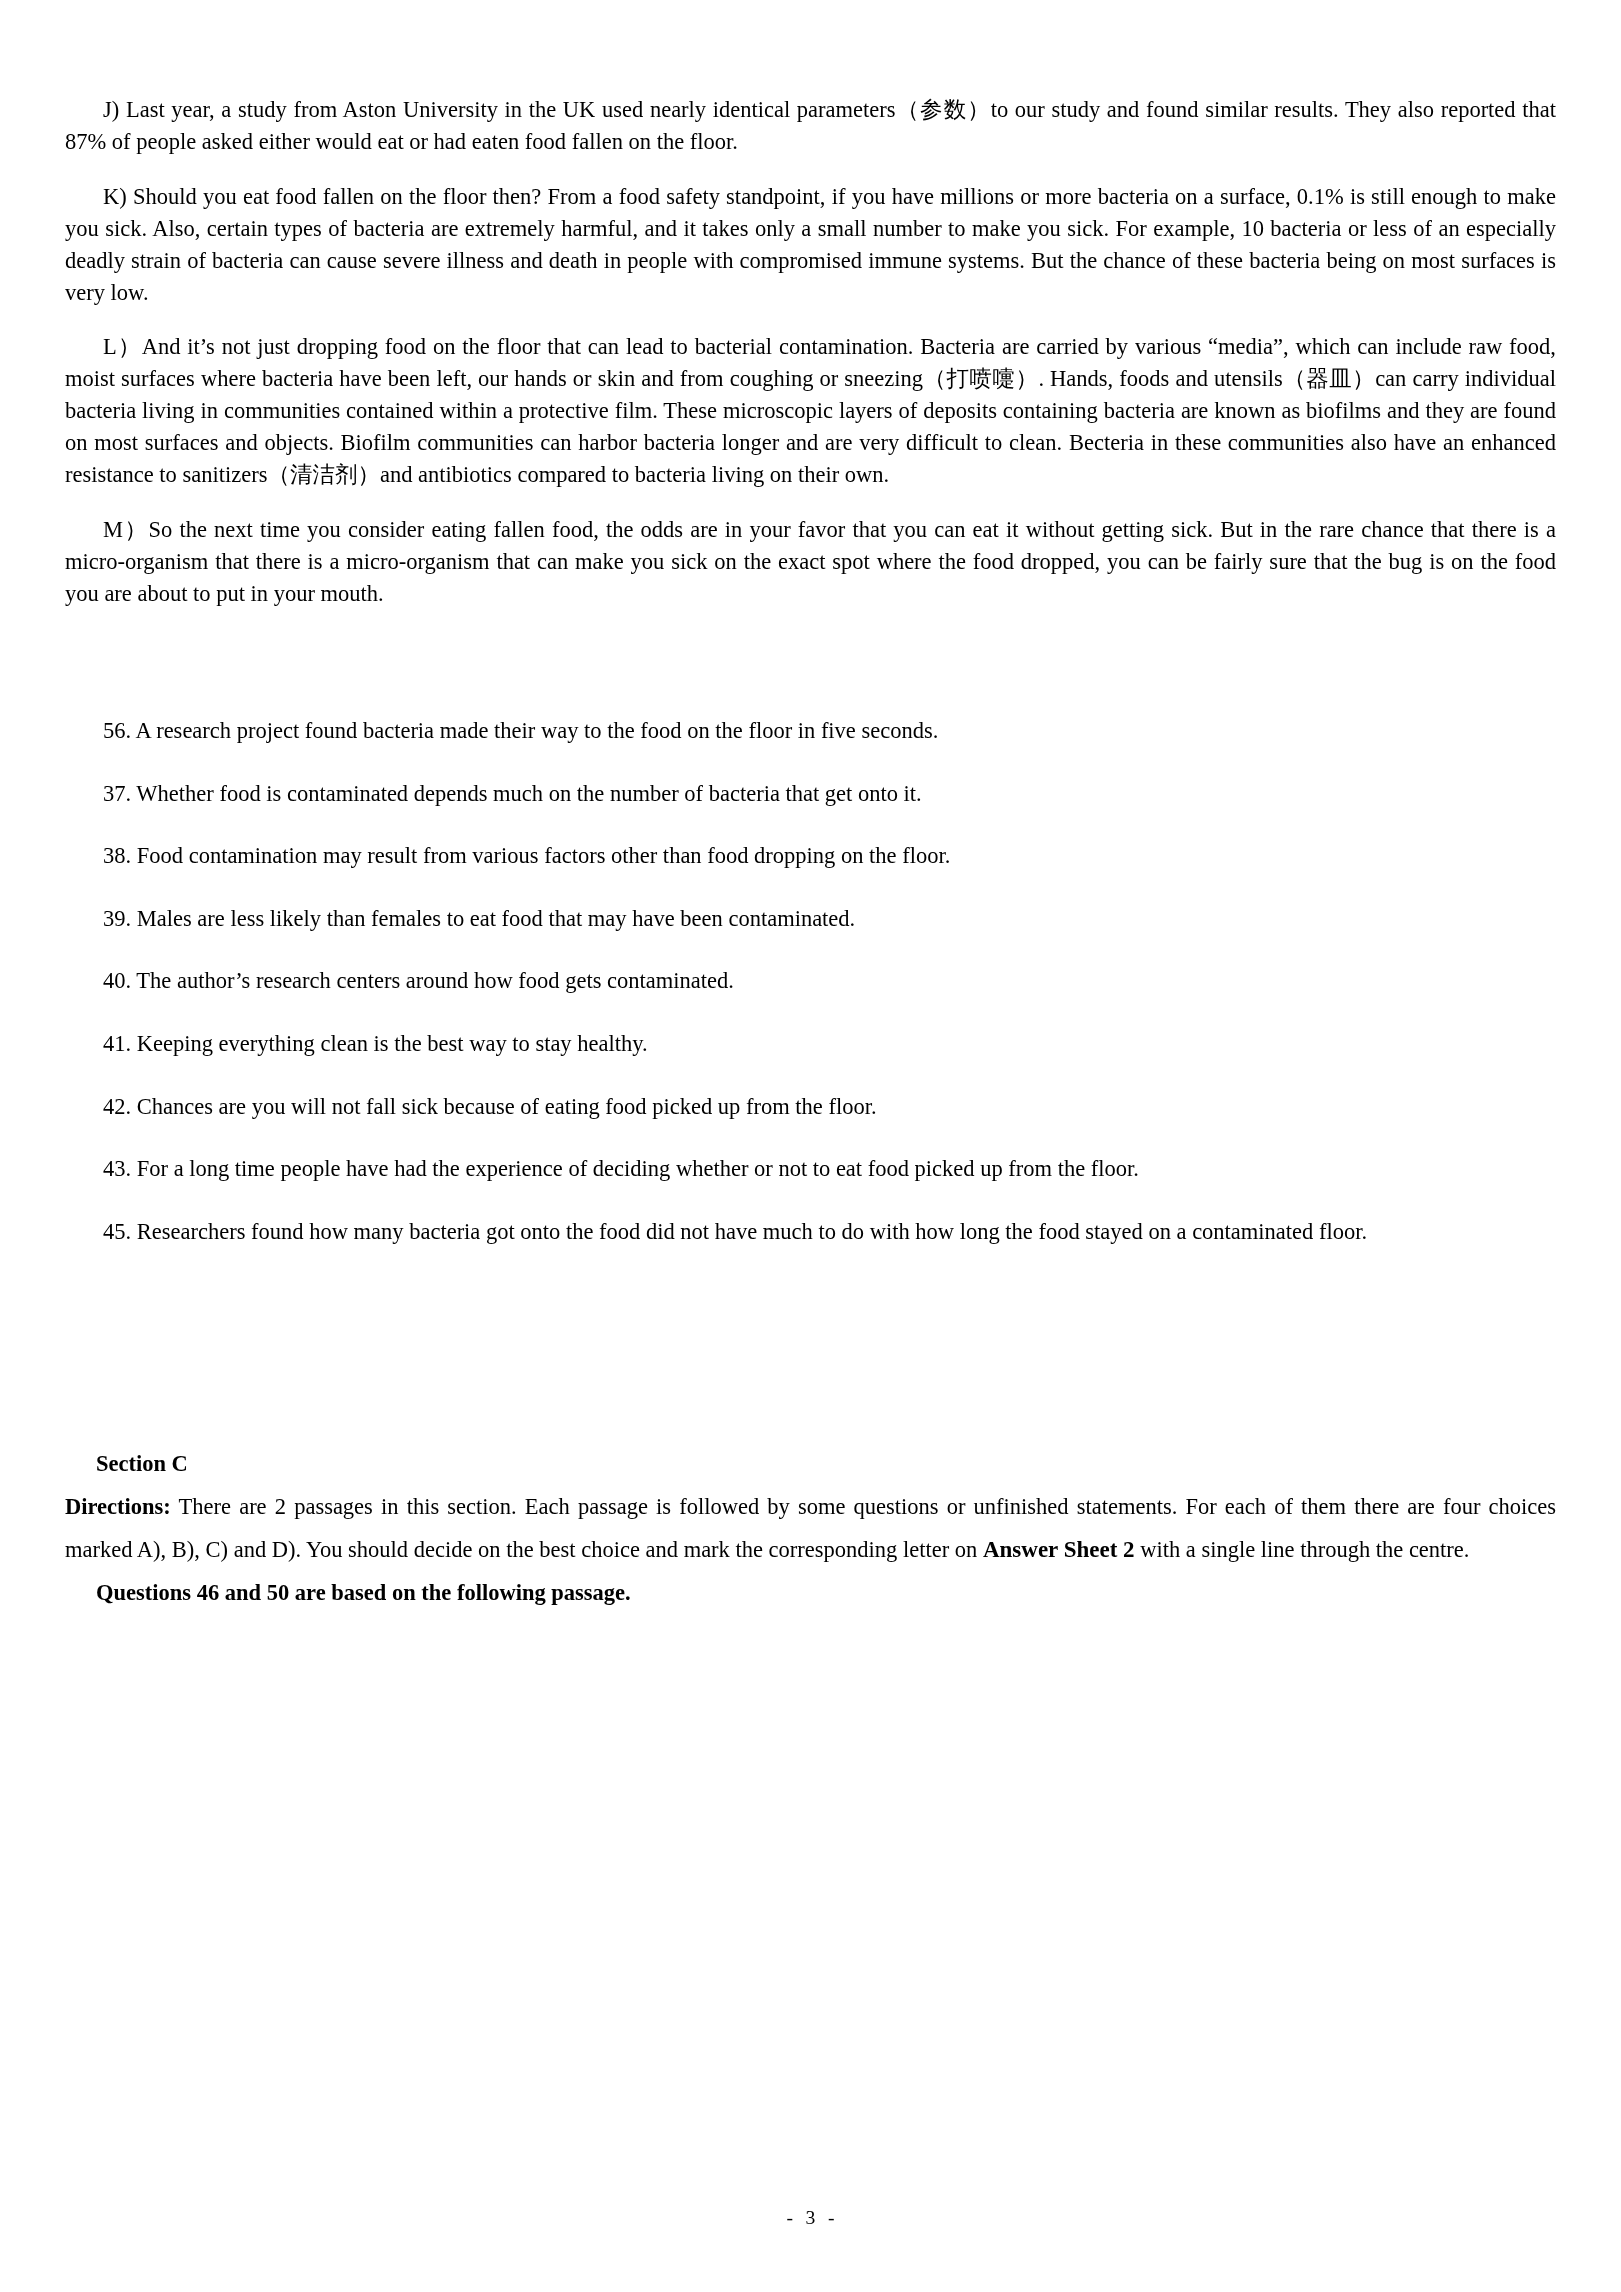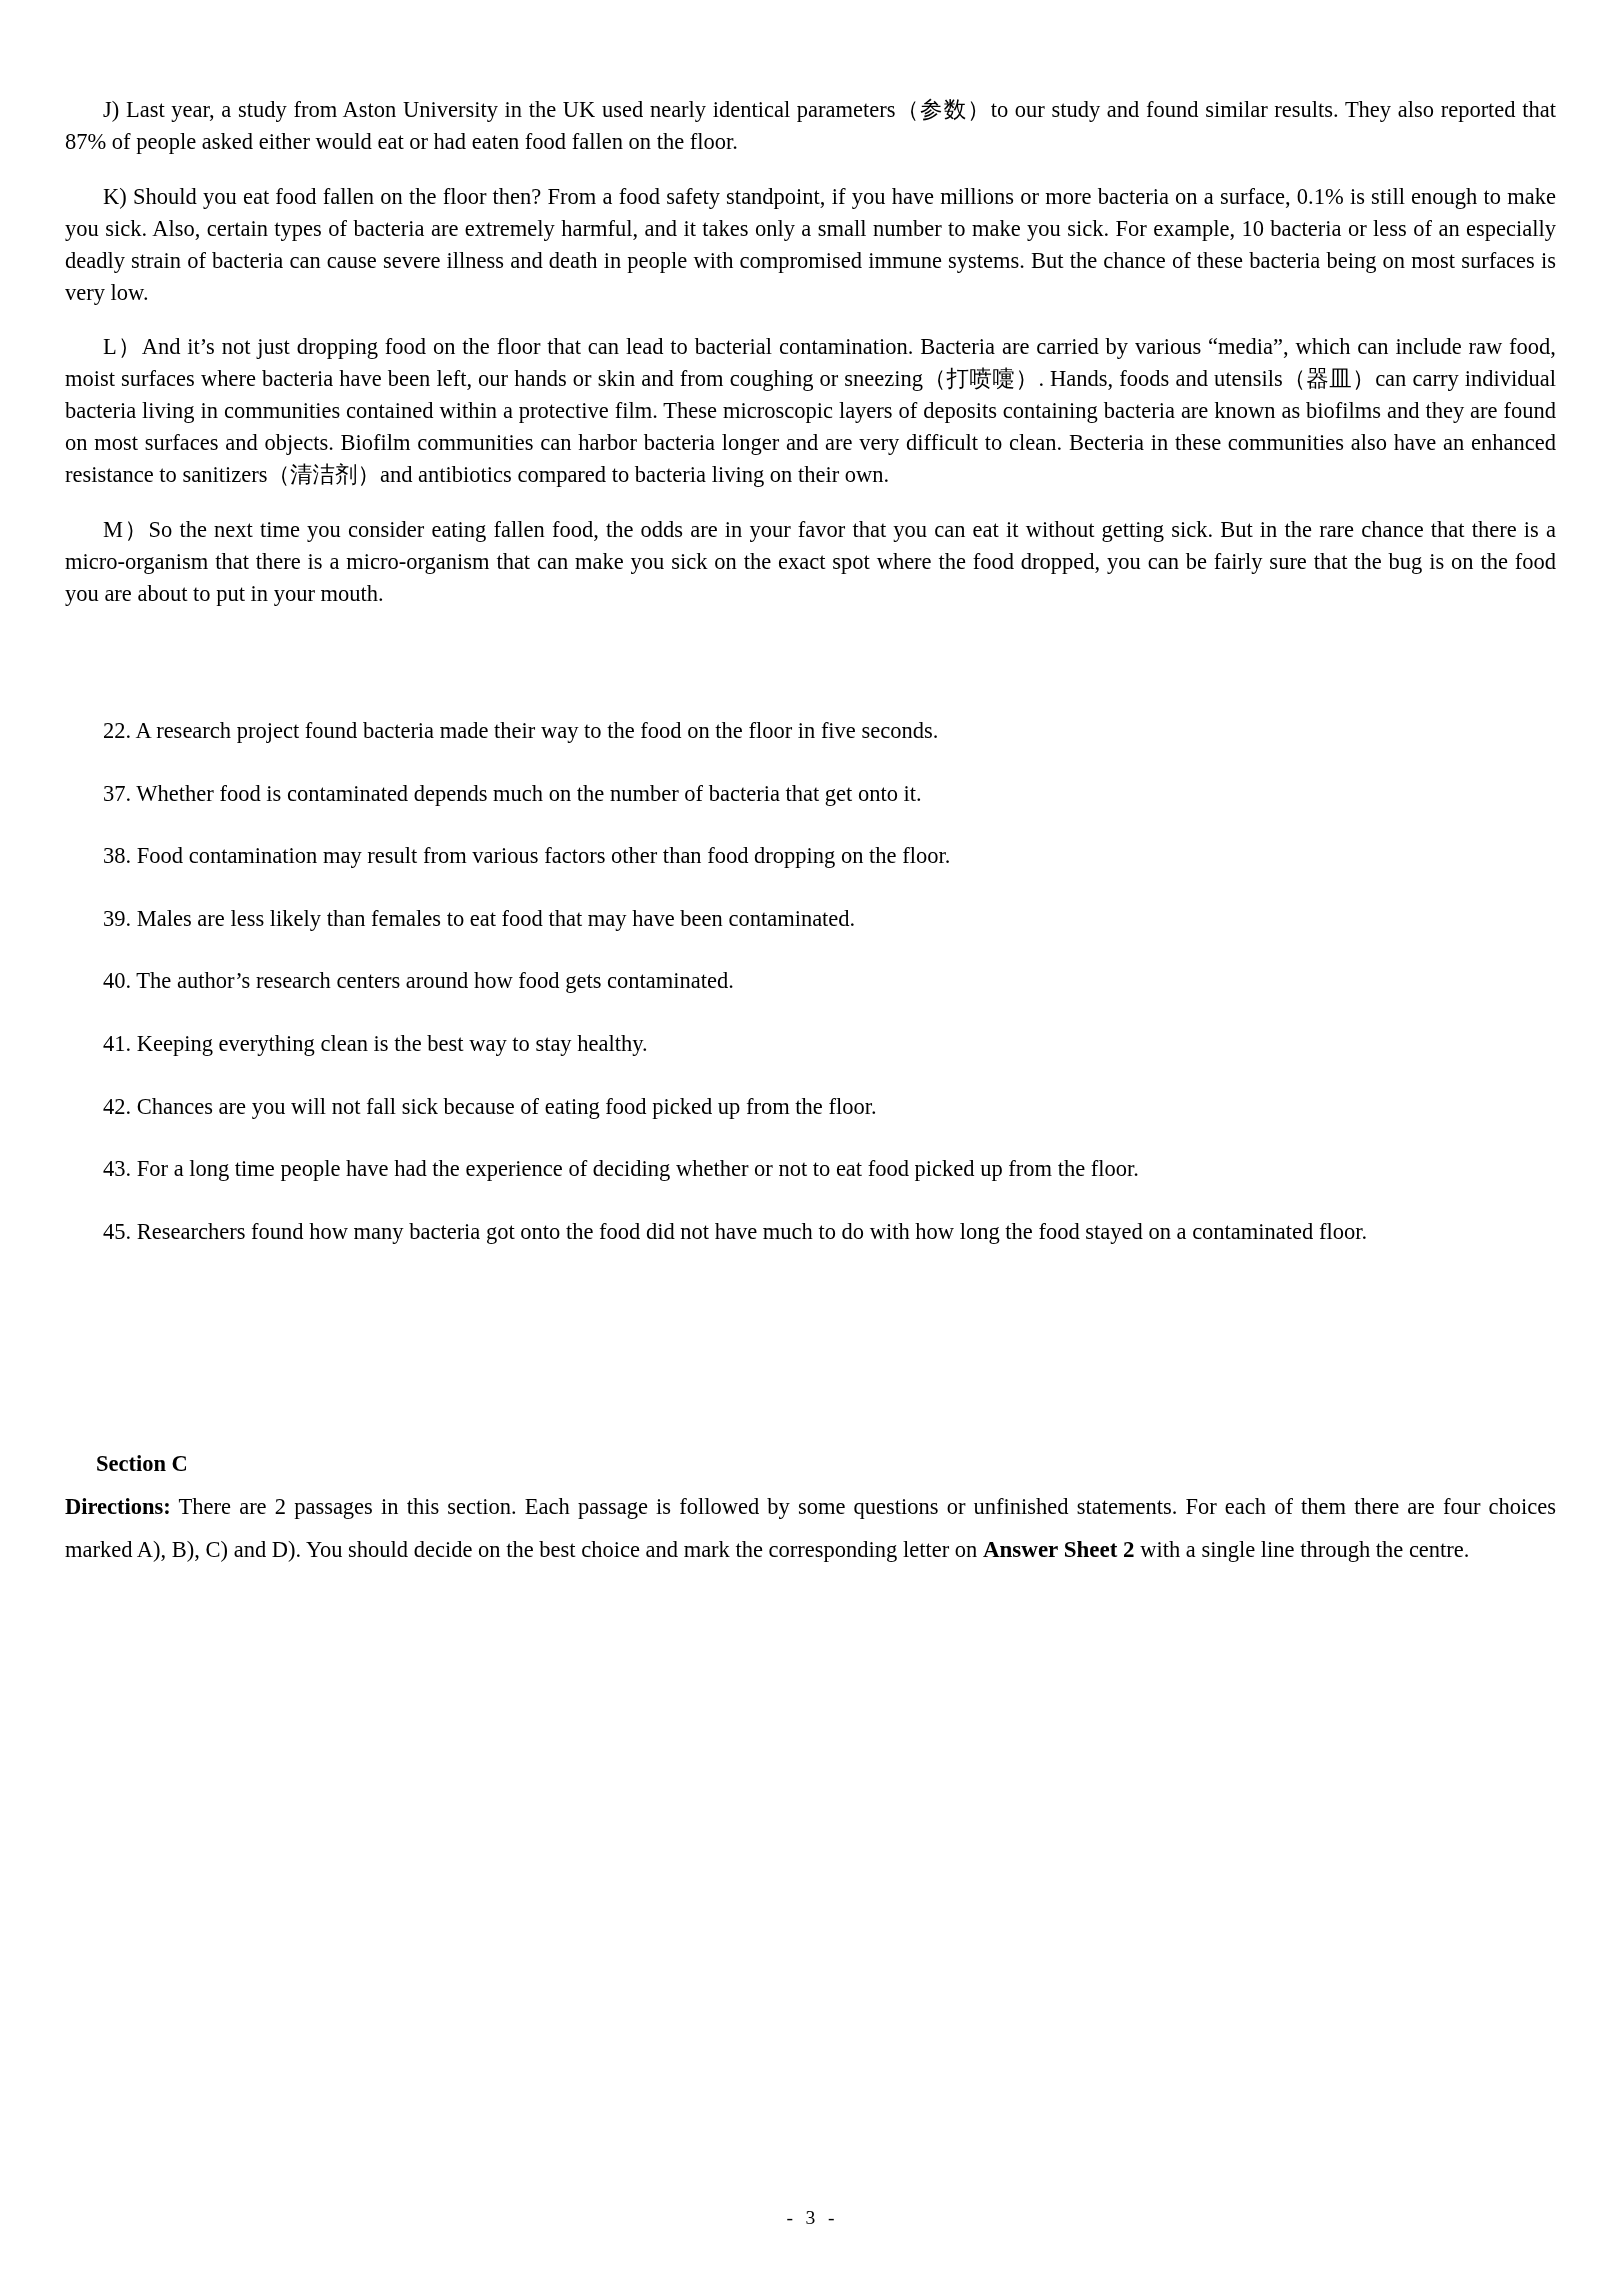--- a/index.html
+++ b/index.html
@@ -54,35 +54,36 @@
 <div class="page">
   <div class="content">
 
     <p class="para">J) Last year, a study from Aston University in the UK used nearly identical parameters（参数）to our study and found similar results. They also reported that 87% of people asked either would eat or had eaten food fallen on the floor.</p>
     <p class="para">K) Should you eat food fallen on the floor then? From a food safety standpoint, if you have millions or more bacteria on a surface, 0.1% is still enough to make you sick. Also, certain types of bacteria are extremely harmful, and it takes only a small number to make you sick. For example, 10 bacteria or less of an especially deadly strain of bacteria can cause severe illness and death in people with compromised immune systems. But the chance of these bacteria being on most surfaces is very low.</p>
     <p class="para">L）And it’s not just dropping food on the floor that can lead to bacterial contamination. Bacteria are carried by various “media”, which can include raw food, moist surfaces where bacteria have been left, our hands or skin and from coughing or sneezing（打喷嚏）. Hands, foods and utensils（器皿）can carry individual bacteria living in communities contained within a protective film. These microscopic layers of deposits containing bacteria are known as biofilms and they are found on most surfaces and objects. Biofilm communities can harbor bacteria longer and are very difficult to clean. Becteria in these communities also have an enhanced resistance to sanitizers（清洁剂）and antibiotics compared to bacteria living on their own.</p>
     <p class="para">M）So the next time you consider eating fallen food, the odds are in your favor that you can eat it without getting sick. But in the rare chance that there is a micro-organism that there is a micro-organism that can make you sick on the exact spot where the food dropped, you can be fairly sure that the bug is on the food you are about to put in your mouth.</p>
 
     <div class="gap-questions"></div>
 
-    <p class="question">22. A research project found bacteria made their way to the food on the floor in five seconds.</p>
+    <p class="question">56. A research project found bacteria made their way to the food on the floor in five seconds.</p>
     <p class="question">37. Whether food is contaminated depends much on the number of bacteria that get onto it.</p>
     <p class="question">38. Food contamination may result from various factors other than food dropping on the floor.</p>
     <p class="question">39. Males are less likely than females to eat food that may have been contaminated.</p>
     <p class="question">40. The author’s research centers around how food gets contaminated.</p>
     <p class="question">41. Keeping everything clean is the best way to stay healthy.</p>
     <p class="question">42. Chances are you will not fall sick because of eating food picked up from the floor.</p>
     <p class="question">43. For a long time people have had the experience of deciding whether or not to eat food picked up from the floor.</p>
     <p class="question">45. Researchers found how many bacteria got onto the food did not have much to do with how long the food stayed on a contaminated floor.</p>
 
     <div class="gap-section"></div>
 
     <p class="secline bold no-justify">Section C</p>
 
     <p class="secline"><span class="bold">Directions:</span><span> There are 2 passages in this section. Each passage is followed by some questions or unfinished statements. For each of them there are four choices marked A), B), C) and D). You should decide on the best choice and mark the corresponding letter on </span><span class="answer-sheet">Answer Sheet 2</span><span> with a single line through the centre.</span></p>
 
 
+    <p class="secline bold no-justify">Questions 46 and 50 are based on the following passage.</p>
 
   </div>
 
   <div class="footer">- 3 -</div>
 </div>
 
 
 </body></html>

